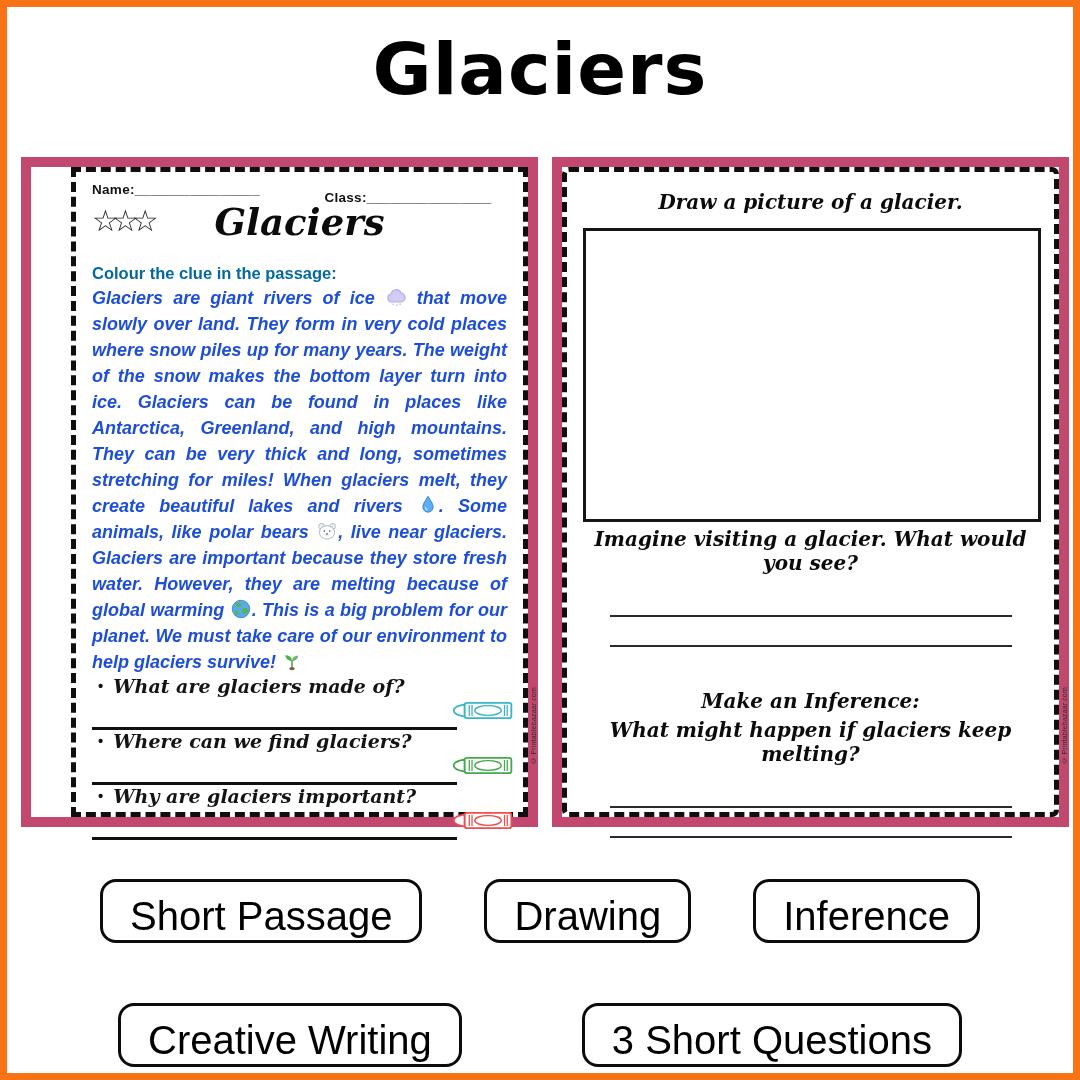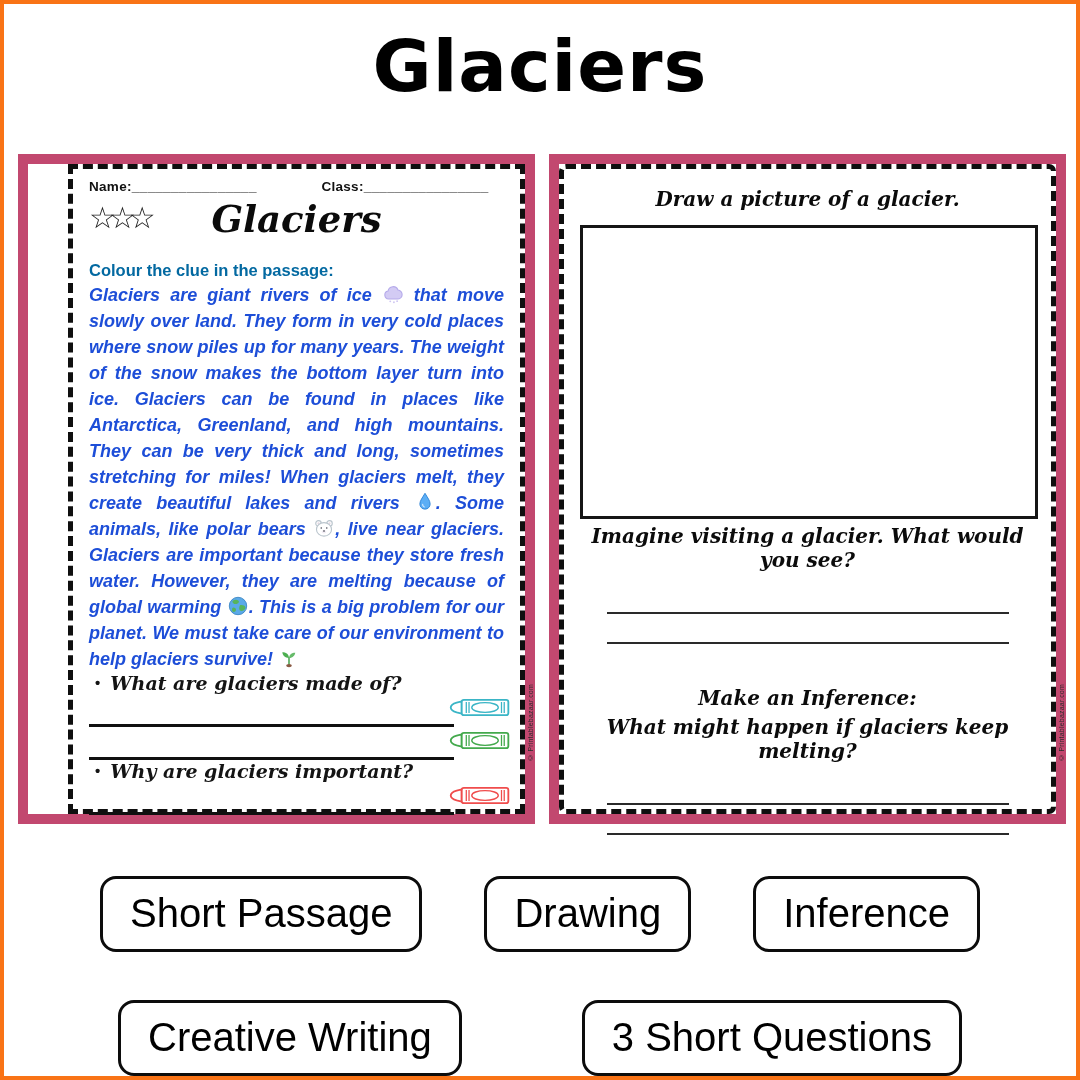--- a/index.html
+++ b/index.html
@@ -1,32 +1,32 @@
 <!DOCTYPE html>
 <html><head>
 <meta charset="utf-8">
 <style>
   html,body{margin:0;padding:0;background:#ffffff;}
-  .canvas{position:relative;width:1080px;height:1080px;box-sizing:border-box;border:4px solid #f97316;
+  .canvas{position:relative;width:1080px;height:1080px;box-sizing:border-box;border:7px solid #f97316;
           background:#fff;font-family:"Liberation Sans",sans-serif;overflow:hidden;}
 
   .main-title{position:absolute;top:20px;left:0;width:100%;text-align:center;margin:0;
               font-family:"DejaVu Sans",sans-serif;font-weight:bold;font-size:72px;color:#000;letter-spacing:1px;}
 
   
   .page{position:absolute;top:150px;width:517px;height:670px;background:#fff;
         border:10px solid #c2486f;box-sizing:border-box;}
   .page-left{left:14px;padding-left:40px;}
   .page-right{left:545px;}
   .page-inner{position:relative;width:100%;height:100%;box-sizing:border-box;
               border:5px dashed #0f0f0f;padding:10px 16px;}
 
   
   .nameclass-row{position:relative;font-weight:bold;font-size:13.5px;letter-spacing:.3px;color:#111;height:18px;}
-  .class-field{position:absolute;left:56%;top:0;}
+  .class-field{position:absolute;left:56%;top:8px;}
   .head-block{position:relative;height:56px;}
   .stars{position:absolute;left:0;top:6px;font-size:30px;letter-spacing:-7px;line-height:1;color:#222;
          font-family:"DejaVu Sans",sans-serif;}
   .sheet-title{position:absolute;left:0;top:0;width:100%;text-align:center;margin:0;
                font-family:"DejaVu Serif",serif;font-style:italic;font-weight:bold;font-size:37px;color:#0b0b0b;}
   .instruction{margin:8px 0 2px;font-weight:bold;font-size:16.5px;color:#0369a1;}
   .passage{margin:2px 0 0;font-family:Liberation Sans, sans-serif;font-style:italic;font-weight:bold;
            font-size:18px;line-height:26px;text-align:justify;color:#1d4ed8;}
   .emo{display:inline-block;width:22px;height:22px;vertical-align:-4px;}
 
@@ -52,21 +52,21 @@
   .wl-gap{margin-top:28px;}
 
   .watermark{position:absolute;right:-14px;bottom:48px;writing-mode:vertical-rl;transform:rotate(180deg);
              font-size:7px;color:#2b2b2b;letter-spacing:.2px;}
 
   
   .tags-row{position:absolute;left:0;width:100%;display:flex;justify-content:center;}
   .row1{top:872px;gap:62px;}
   .row2{top:996px;gap:120px;}
   .tag{box-sizing:border-box;border:3px solid #0c0c0c;border-radius:16px;background:#fff;
-       font-family:"Liberation Sans",sans-serif;font-size:40px;line-height:1;padding:14px 27px 16px;color:#000;}
+       font-family:"Liberation Sans",sans-serif;font-size:40px;line-height:1;padding:14px 27px 4px;color:#000;}
 </style>
 </head>
 <body>
 
 <div class="canvas">
 
   <h1 class="main-title">Glaciers</h1>
 
   <div class="page page-left">
     <div class="page-inner">
@@ -123,20 +123,21 @@
               <line x1="23" y1="7" x2="23" y2="19" stroke="currentColor" stroke-width="1.4"></line>
               <line x1="58.5" y1="7" x2="58.5" y2="19" stroke="currentColor" stroke-width="1.4"></line>
               <line x1="61.5" y1="7" x2="61.5" y2="19" stroke="currentColor" stroke-width="1.4"></line>
               <ellipse cx="40.5" cy="13" rx="14.5" ry="5.4" fill="none" stroke="currentColor" stroke-width="1.5"></ellipse>
             </svg>
           </div>
         <div class="answer-line"></div>
       </div>
 
       <div class="question">
+        <div class="q-line"><span class="q-bullet">•</span><span>Where can we find glaciers?</span></div>
         <div class="crayon-row">
             <svg class="crayon c-green" viewBox="0 0 70 26">
               <path d="M3 13c0-2.2 2.5-4.2 6.5-5.4L15 6.2v13.6l-5.5-1.4C5.5 17.2 3 15.2 3 13z" fill="#fff" stroke="currentColor" stroke-width="2" stroke-linejoin="round"></path>
               <rect x="15" y="4.6" width="51" height="16.8" rx="2.4" fill="#fff" stroke="currentColor" stroke-width="2"></rect>
               <line x1="20" y1="7" x2="20" y2="19" stroke="currentColor" stroke-width="1.4"></line>
               <line x1="23" y1="7" x2="23" y2="19" stroke="currentColor" stroke-width="1.4"></line>
               <line x1="58.5" y1="7" x2="58.5" y2="19" stroke="currentColor" stroke-width="1.4"></line>
               <line x1="61.5" y1="7" x2="61.5" y2="19" stroke="currentColor" stroke-width="1.4"></line>
               <ellipse cx="40.5" cy="13" rx="14.5" ry="5.4" fill="none" stroke="currentColor" stroke-width="1.5"></ellipse>
             </svg>

